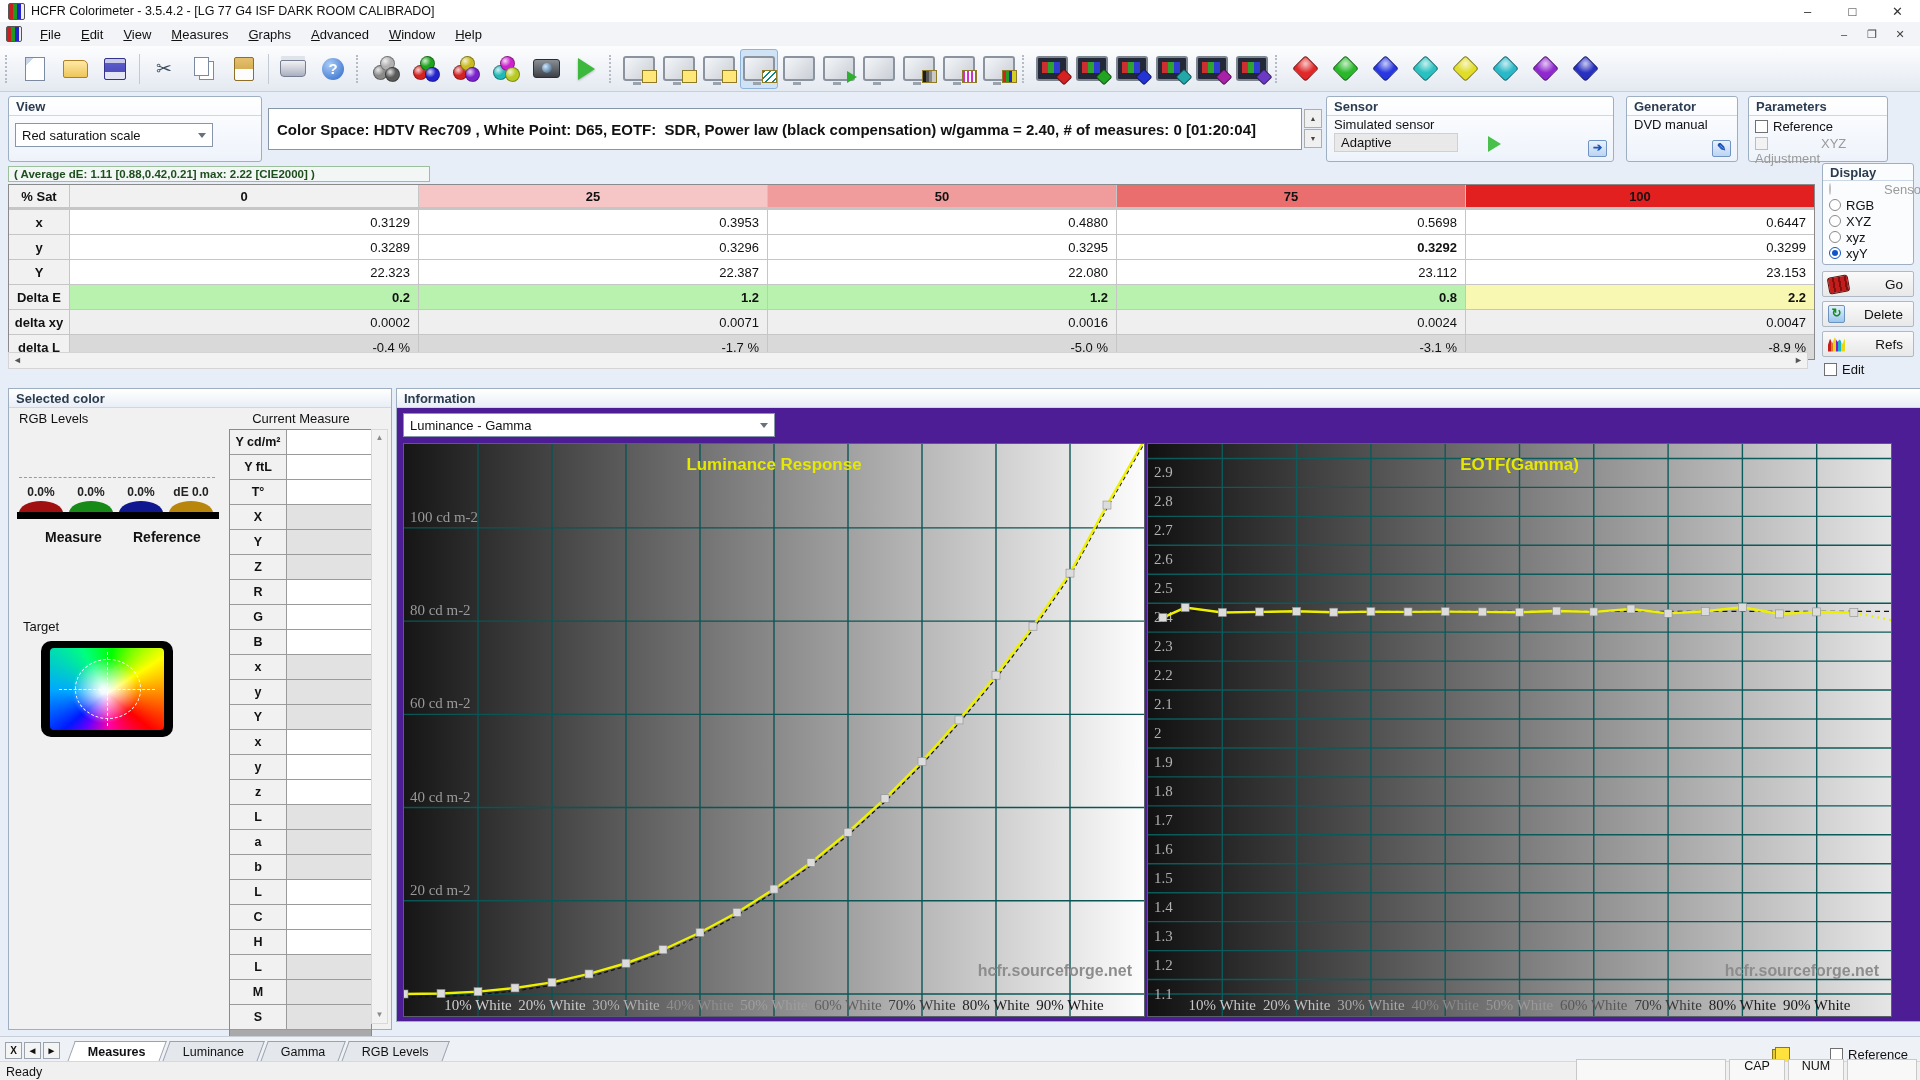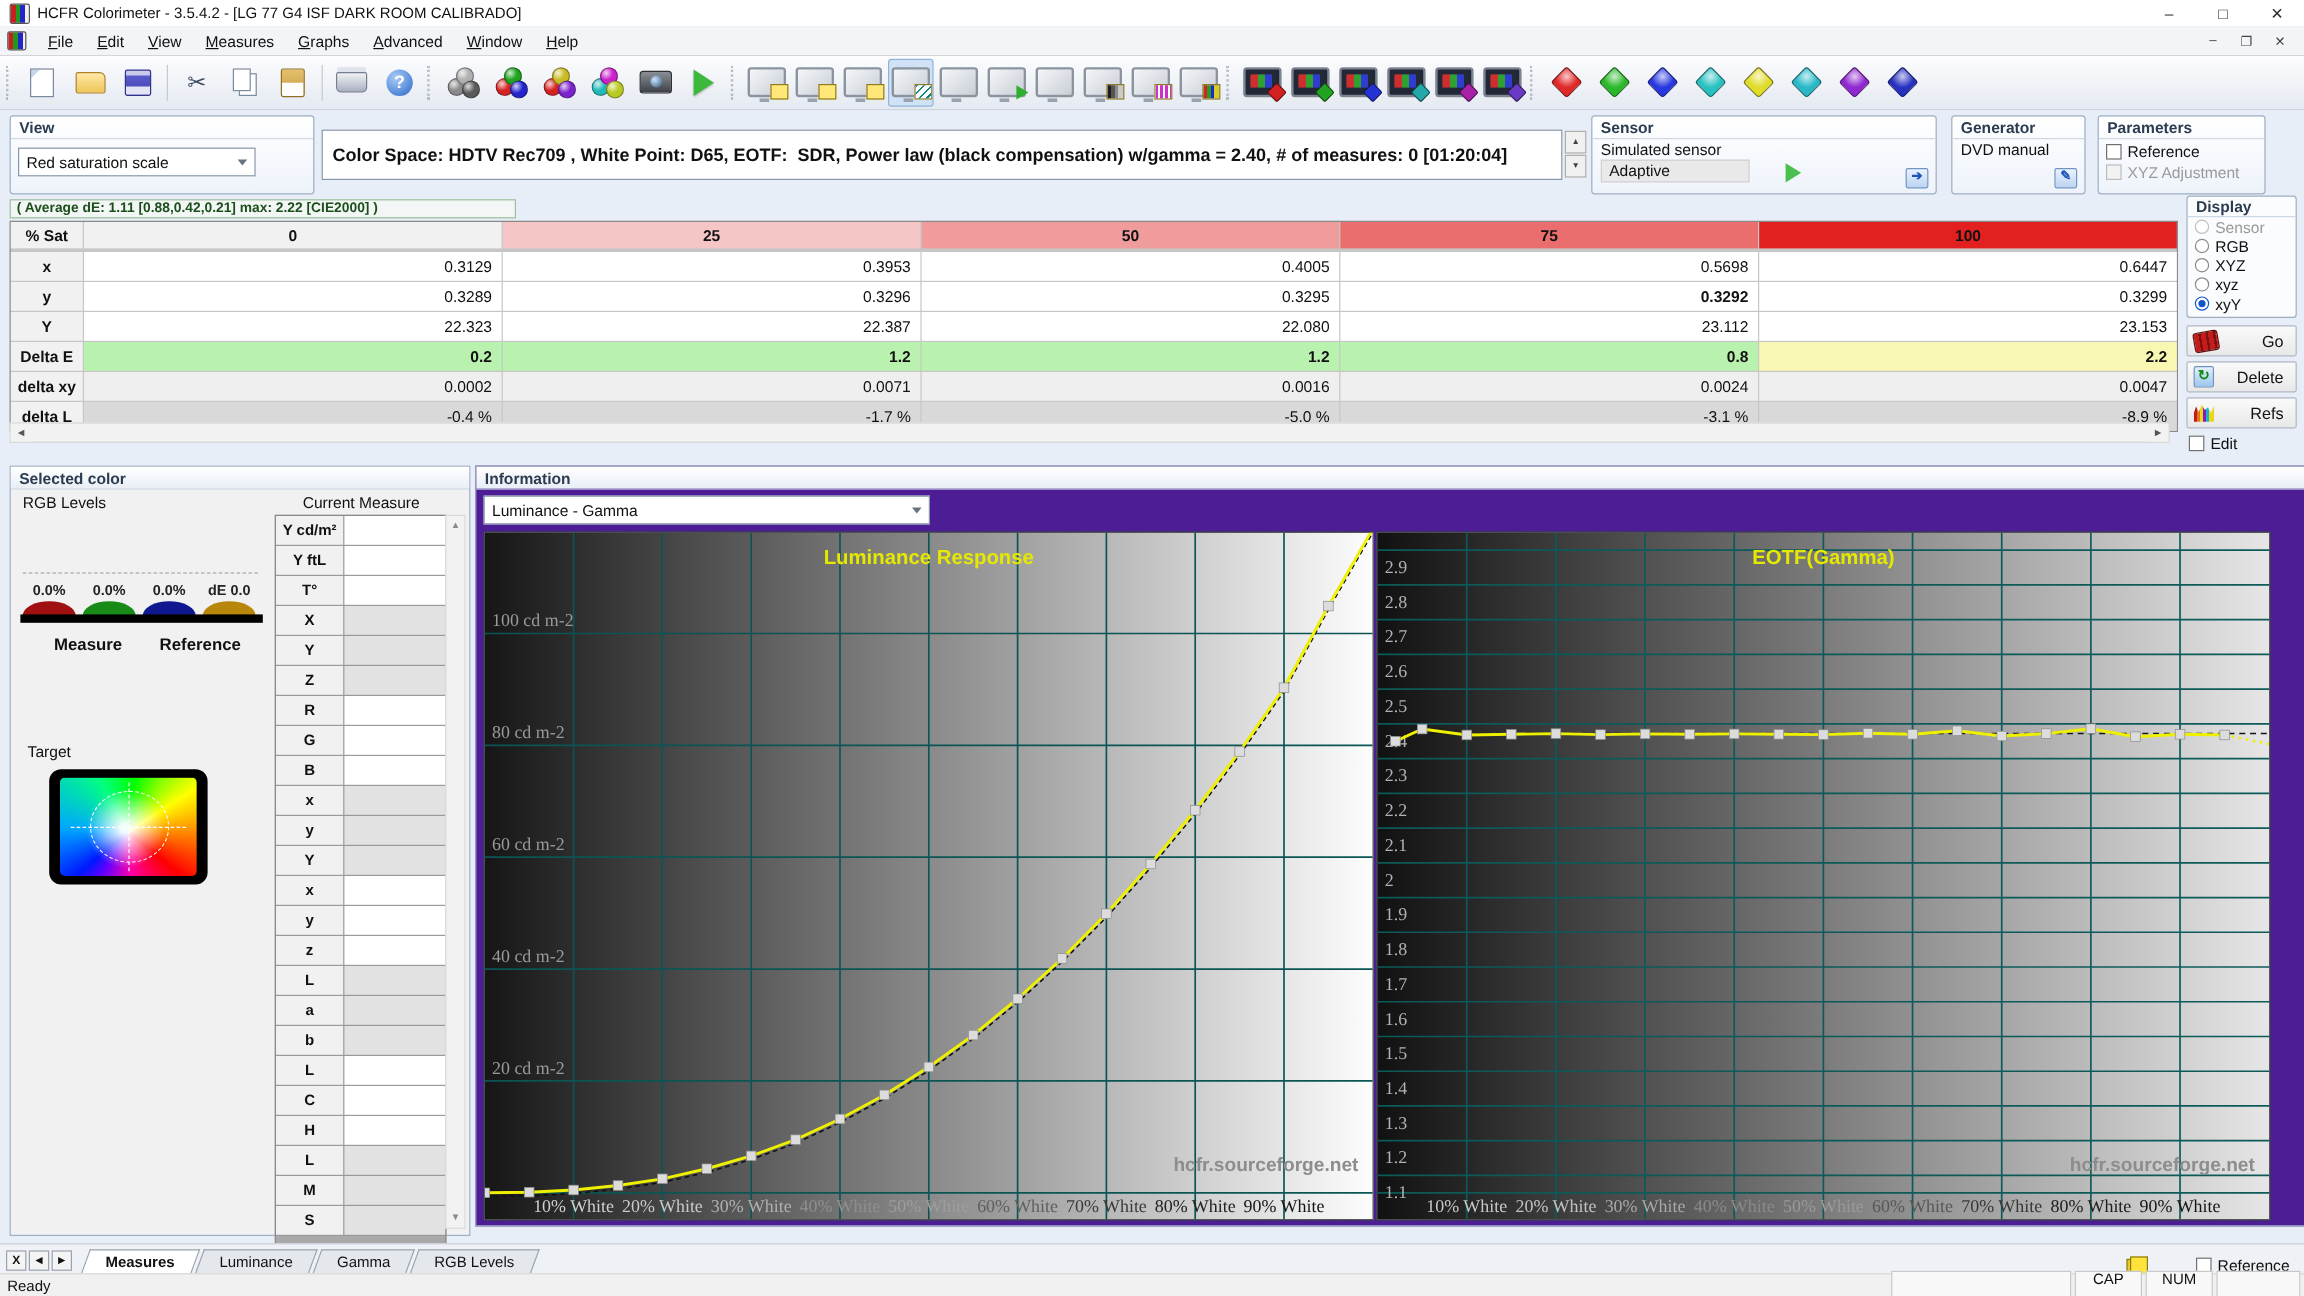--- a/index.html
+++ b/index.html
@@ -131,21 +131,21 @@
     font-size:9px;text-align:center;line-height:15px;}
 
   
   .radrow{display:flex;align-items:center;height:16px;padding-left:6px;}
   .rad{width:12px;height:12px;border-radius:50%;border:1px solid #8a8a8a;background:#fff;
     margin-right:5px;box-sizing:border-box;position:relative;}
   .rad.sel{border-color:#1055c8;}
   .rad.sel::after{content:"";position:absolute;left:2px;top:2px;width:6px;height:6px;
     border-radius:50%;background:#1055c8;}
   .rad.dis{border-color:#c0c0c0;}
-  .dim{color:#9a9a9a;}
+  .dim{color:#9a9a9a;margin-left:48px;}
   .dbtn{position:absolute;left:1822px;width:92px;height:26px;background:linear-gradient(#fafafa,#e8e8e8);
     border:1px solid #b0b8c2;border-radius:2px;display:flex;align-items:center;
     padding-left:5px;box-sizing:border-box;}
   .dbtn .lbl{margin-left:auto;margin-right:10px;font-size:13.5px;}
   .icon-film{width:19px;height:15px;border:1px solid #5d0f0f;border-radius:3px;
     background:repeating-linear-gradient(90deg,#c41b1b 0 4px,#7e1010 4px 6px);transform:rotate(-10deg);}
   .icon-recycle{width:15px;height:16px;background:linear-gradient(#e2f1ff,#9cc6ee);
     border:1px solid #6a93c0;border-radius:2px;color:#178a17;font-size:12px;font-weight:bold;
     text-align:center;line-height:15px;}
   .icon-hist{width:17px;height:15px;
@@ -463,21 +463,21 @@
     <div class="sattable" id="sat-table">
         <div class="scell head hrow">% Sat</div>
         <div class="scell colhead hrow" style="background: rgb(241, 241, 241);">0</div>
         <div class="scell colhead hrow" style="background: rgb(246, 198, 198);">25</div>
         <div class="scell colhead hrow" style="background: rgb(240, 156, 156);">50</div>
         <div class="scell colhead hrow" style="background: rgb(234, 110, 110);">75</div>
         <div class="scell colhead hrow" style="background: rgb(227, 32, 32);">100</div>
         <div class="scell head">x</div>
         <div class="scell val" style="background: rgb(255, 255, 255);">0.3129</div>
         <div class="scell val" style="background: rgb(255, 255, 255);">0.3953</div>
-        <div class="scell val" style="background: rgb(255, 255, 255);">0.4005</div>
+        <div class="scell val" style="background: rgb(255, 255, 255);">0.4880</div>
         <div class="scell val" style="background: rgb(255, 255, 255);">0.5698</div>
         <div class="scell val" style="background: rgb(255, 255, 255);">0.6447</div>
         <div class="scell head">y</div>
         <div class="scell val" style="background: rgb(255, 255, 255);">0.3289</div>
         <div class="scell val" style="background: rgb(255, 255, 255);">0.3296</div>
         <div class="scell val" style="background: rgb(255, 255, 255);">0.3295</div>
         <div class="scell val" style="background: rgb(255, 255, 255); font-weight: bold;">0.3292</div>
         <div class="scell val" style="background: rgb(255, 255, 255);">0.3299</div>
         <div class="scell head">Y</div>
         <div class="scell val" style="background: rgb(255, 255, 255);">22.323</div>

